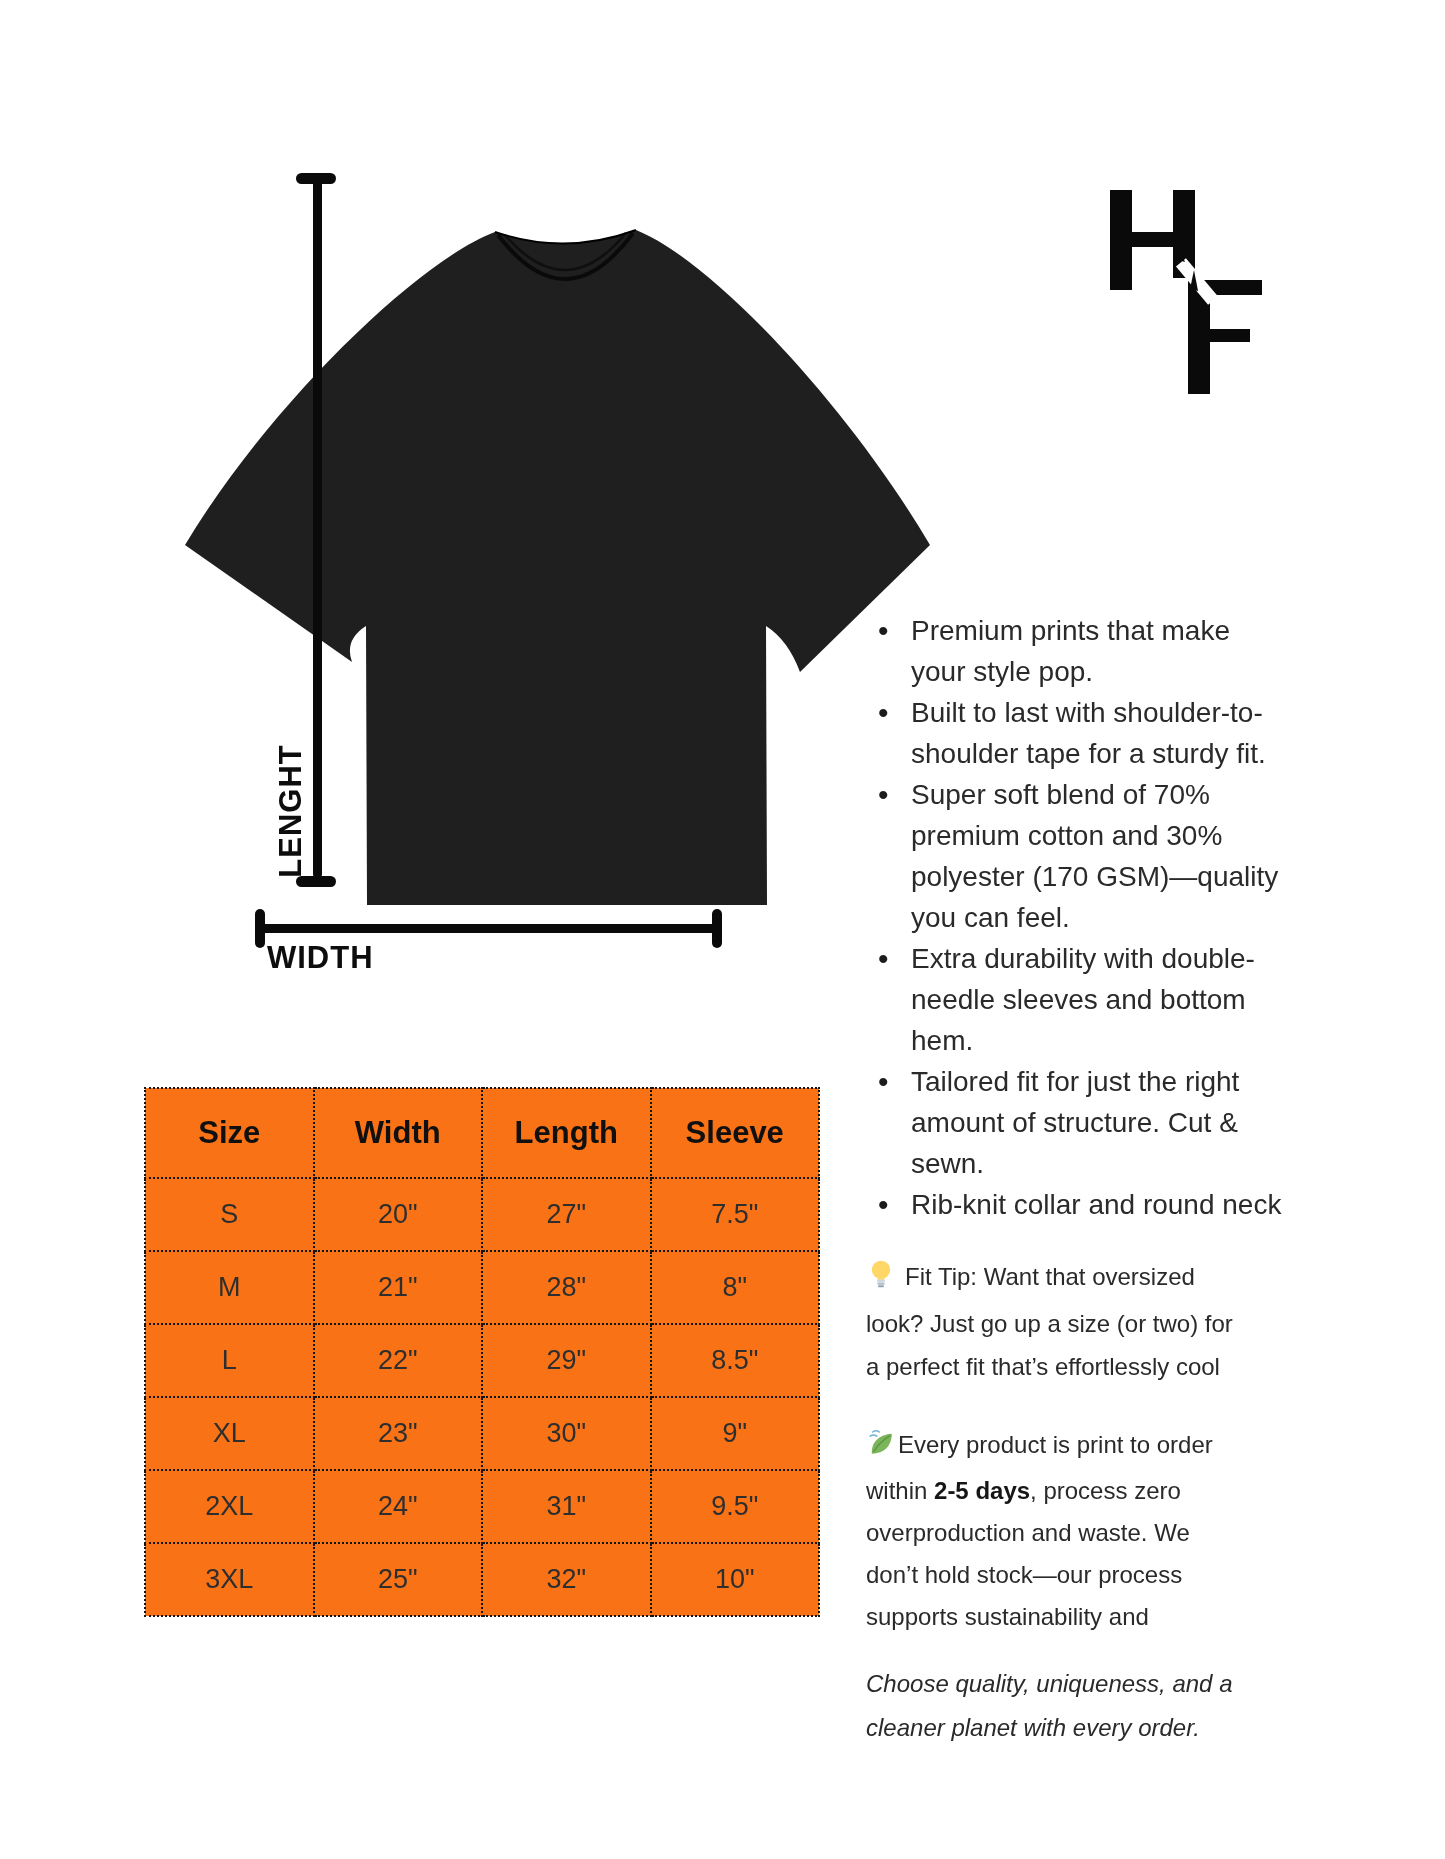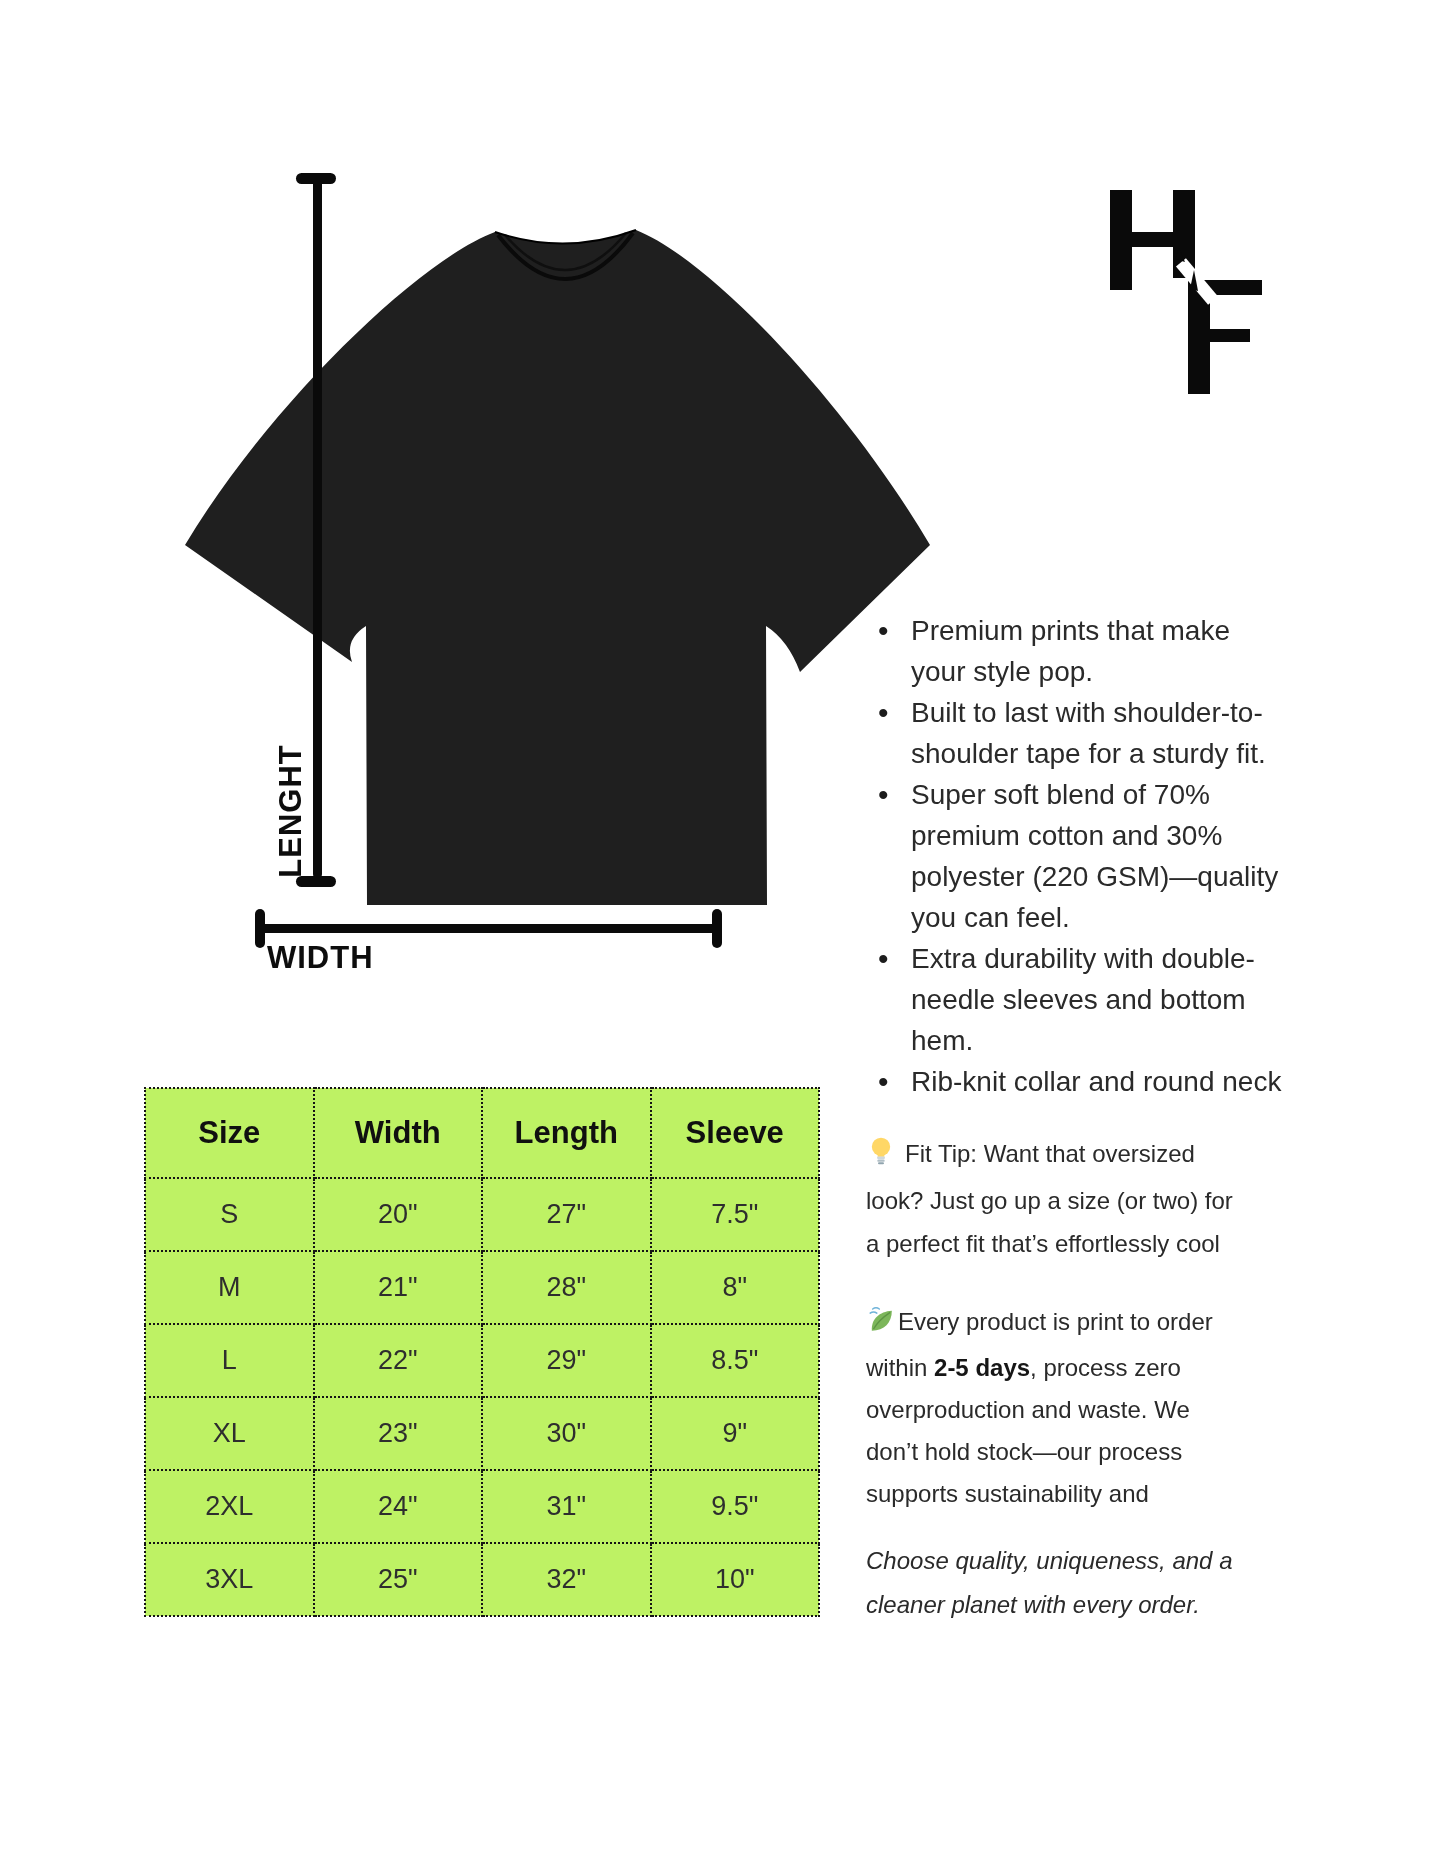--- a/index.html
+++ b/index.html
@@ -41,21 +41,21 @@
   .tip { margin-top: 30px; }
   .eco { margin-top: 36px; line-height: 42px; }
   .eco b, .eco strong { font-weight: 700; color: #161616; }
   .closing { margin-top: 24px; font-style: italic; line-height: 44px; }
   .emoji-icon { display: inline-block; vertical-align: -4px; }
   .tip .emoji-icon { margin-right: 9px; }
   .eco .emoji-icon { margin-right: 2px; }
 
   
   .size-table { position: absolute; left: 144px; top: 1087px; width: 676px; border-collapse: collapse; table-layout: fixed; }
-  .size-table th, .size-table td { border: 2px dotted #141414; text-align: center; vertical-align: middle; background: #bef264; }
+  .size-table th, .size-table td { border: 2px dotted #141414; text-align: center; vertical-align: middle; background: #f97316; }
   .size-table th { height: 90px; font-size: 31px; font-weight: 700; color: #101010; }
   .size-table td { height: 73px; font-size: 27px; font-weight: 400; color: #2e2e2e; }
 </style>
 </head>
 <body>
 
 <div class="canvas">
 
   <svg class="shirt-svg" viewBox="0 0 780 736" xmlns="http://www.w3.org/2000/svg">
     <path d="M343,60 Q413,84 484,58
@@ -103,27 +103,32 @@
         <span class="pline">Premium prints that make</span>
         <span class="pline">your style pop.</span>
       </li>
       <li>
         <span class="pline">Built to last with shoulder-to-</span>
         <span class="pline">shoulder tape for a sturdy fit.</span>
       </li>
       <li>
         <span class="pline">Super soft blend of 70%</span>
         <span class="pline">premium cotton and 30%</span>
-        <span class="pline">polyester (220 GSM)—quality</span>
+        <span class="pline">polyester (170 GSM)—quality</span>
         <span class="pline">you can feel.</span>
       </li>
       <li>
         <span class="pline">Extra durability with double-</span>
         <span class="pline">needle sleeves and bottom</span>
         <span class="pline">hem.</span>
+      </li>
+      <li>
+        <span class="pline">Tailored fit for just the right</span>
+        <span class="pline">amount of structure. Cut &amp;</span>
+        <span class="pline">sewn.</span>
       </li>
       <li>
         <span class="pline">Rib-knit collar and round neck</span>
       </li>
     </ul>
 
     <div class="para tip">
       <span class="pline">
         <span class="emoji-icon">
           <svg width="30" height="30" viewBox="0 0 36 36" xmlns="http://www.w3.org/2000/svg">

